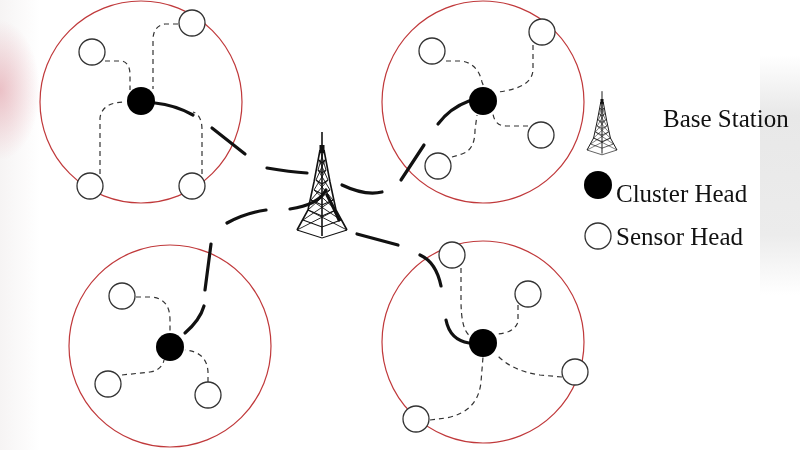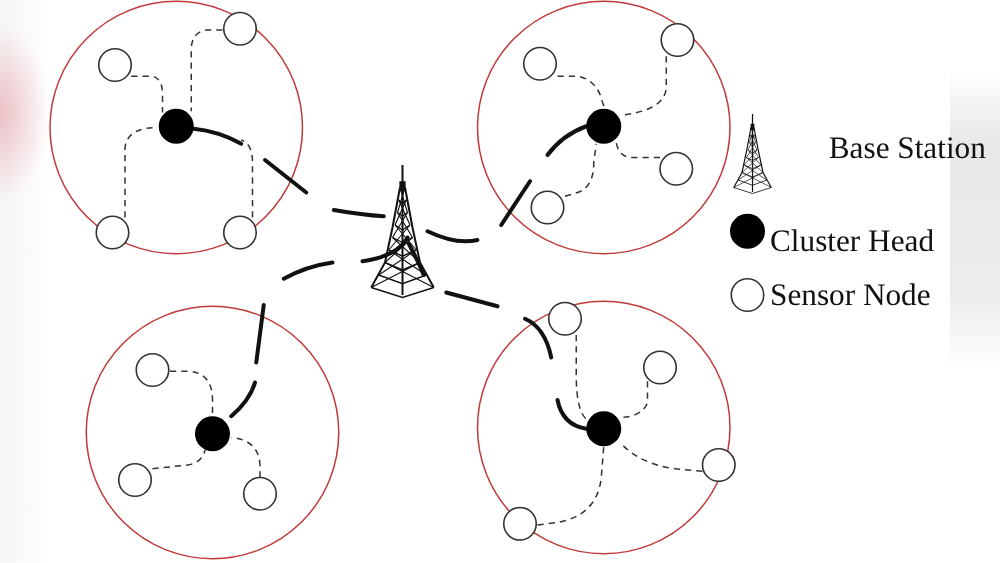--- a/index.html
+++ b/index.html
@@ -120,13 +120,13 @@
 
   <g transform="translate(602,126) scale(0.6)">
     <use href="#tower"></use>
   </g>
   <circle cx="598" cy="185" r="14" fill="#000"></circle>
   <circle cx="598" cy="236" r="13" fill="#fff" stroke="#333" stroke-width="1.3"></circle>
 </svg>
 
 <div class="legend-label" style="left:621px; top:106px;margin-left:42px;">Base Station</div>
 <div class="legend-label" style="left:616px; top:181px;">Cluster Head</div>
-<div class="legend-label" style="left:616px; top:224px;">Sensor Node</div>
+<div class="legend-label" style="left:616px; top:224px;">Sensor Head</div>
 
 </body></html>

